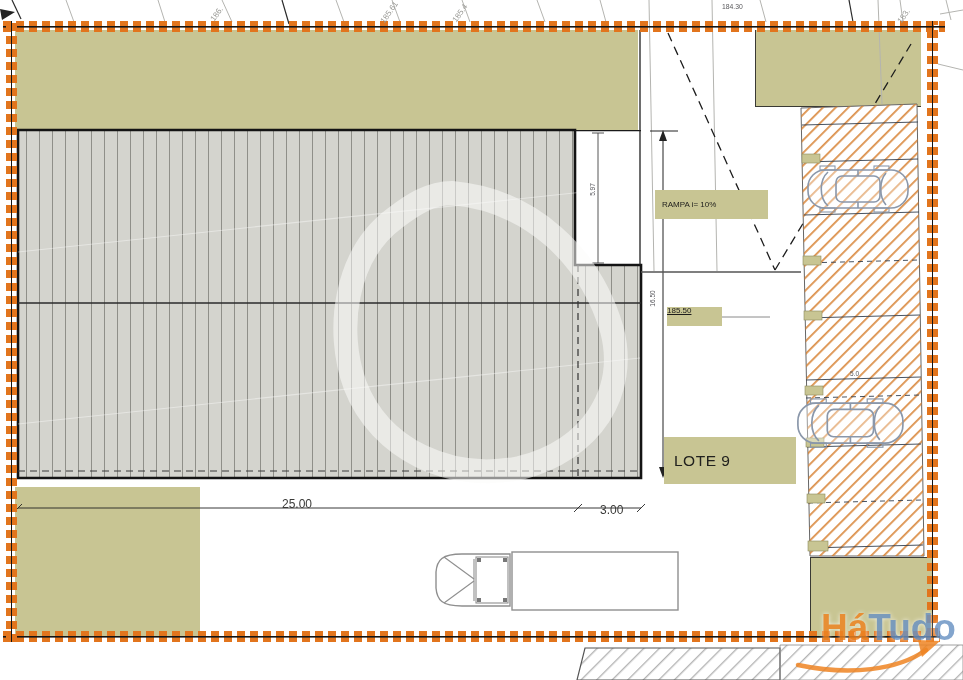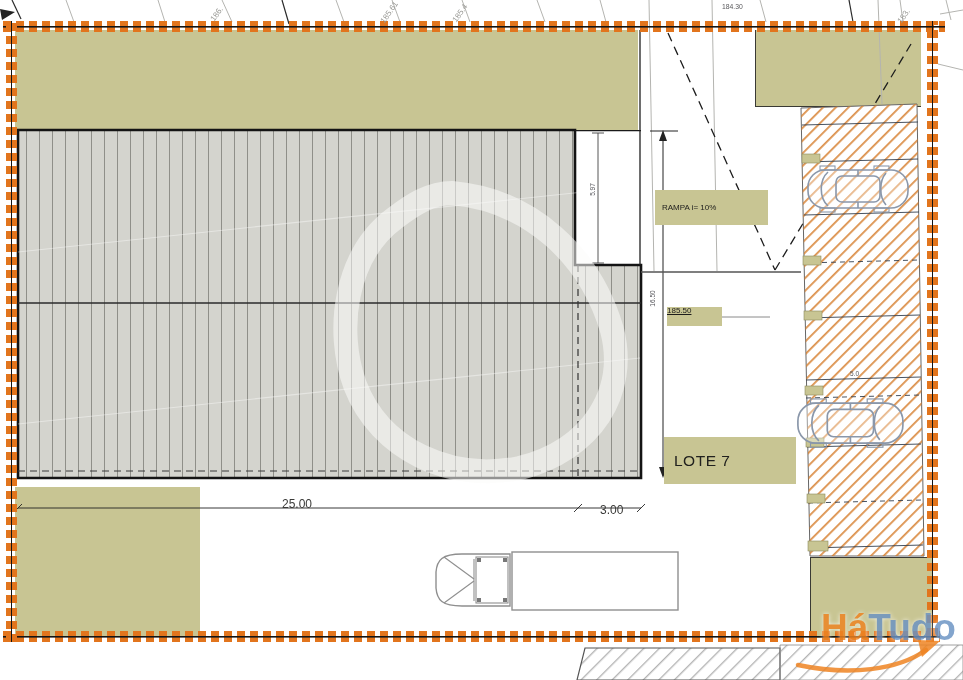--- a/index.html
+++ b/index.html
@@ -182,28 +182,28 @@
 
     <path d="M452,193 C530,200 590,255 612,330 C628,392 592,450 520,468
              C450,482 380,450 355,385 C335,330 345,255 395,218 C412,205 430,193 452,193 Z" fill="none" stroke="rgba(252,252,249,0.55)" stroke-width="24" stroke-linejoin="round"></path>
   </svg>
 
   <div class="border-h" style="left:3px;top:21px;width:942px;"></div>
   <div class="border-h" style="left:3px;top:631px;width:937px;"></div>
   <div class="border-v" style="left:6px;top:21px;height:621px;"></div>
   <div class="border-v" style="left:927px;top:21px;height:615px;"></div>
 
-  <div class="band small" style="left:655px;top:190px;width:113px;height:35px;display:flex;align-items:center;padding-left:7px;box-sizing:border-box;">
+  <div class="band small" style="left:655px;top:190px;width:113px;height:29px;display:flex;align-items:center;padding-left:7px;box-sizing:border-box;">
     <span>RAMPA i= 10%</span>
   </div>
   <div class="band small" style="left:667px;top:307px;width:55px;height:19px;display:flex;box-sizing:border-box;text-decoration:underline;">
     <span>185.50</span>
   </div>
   <div class="band lote" style="left:664px;top:437px;width:122px;height:47px;">
-    <span>LOTE 7</span>
+    <span>LOTE 9</span>
   </div>
 
   <div class="dimtxt" style="left:282px;top:497px;">25.00</div>
   <div class="dimtxt" style="left:600px;top:503px;">3.00</div>
   <div class="dimtxt tiny rot90" style="left:578px;top:186px;width:28px;text-align:center;">5.97</div>
   <div class="dimtxt tiny rot90" style="left:638px;top:295px;width:28px;text-align:center;">16.50</div>
   <div class="dimtxt tiny" style="left:850px;top:370px;">5.0</div>
 
   <div class="contour-lbl" style="left:216px;top:14px;">186.</div>
   <div class="contour-lbl" style="left:386px;top:16px;">185.61</div>

